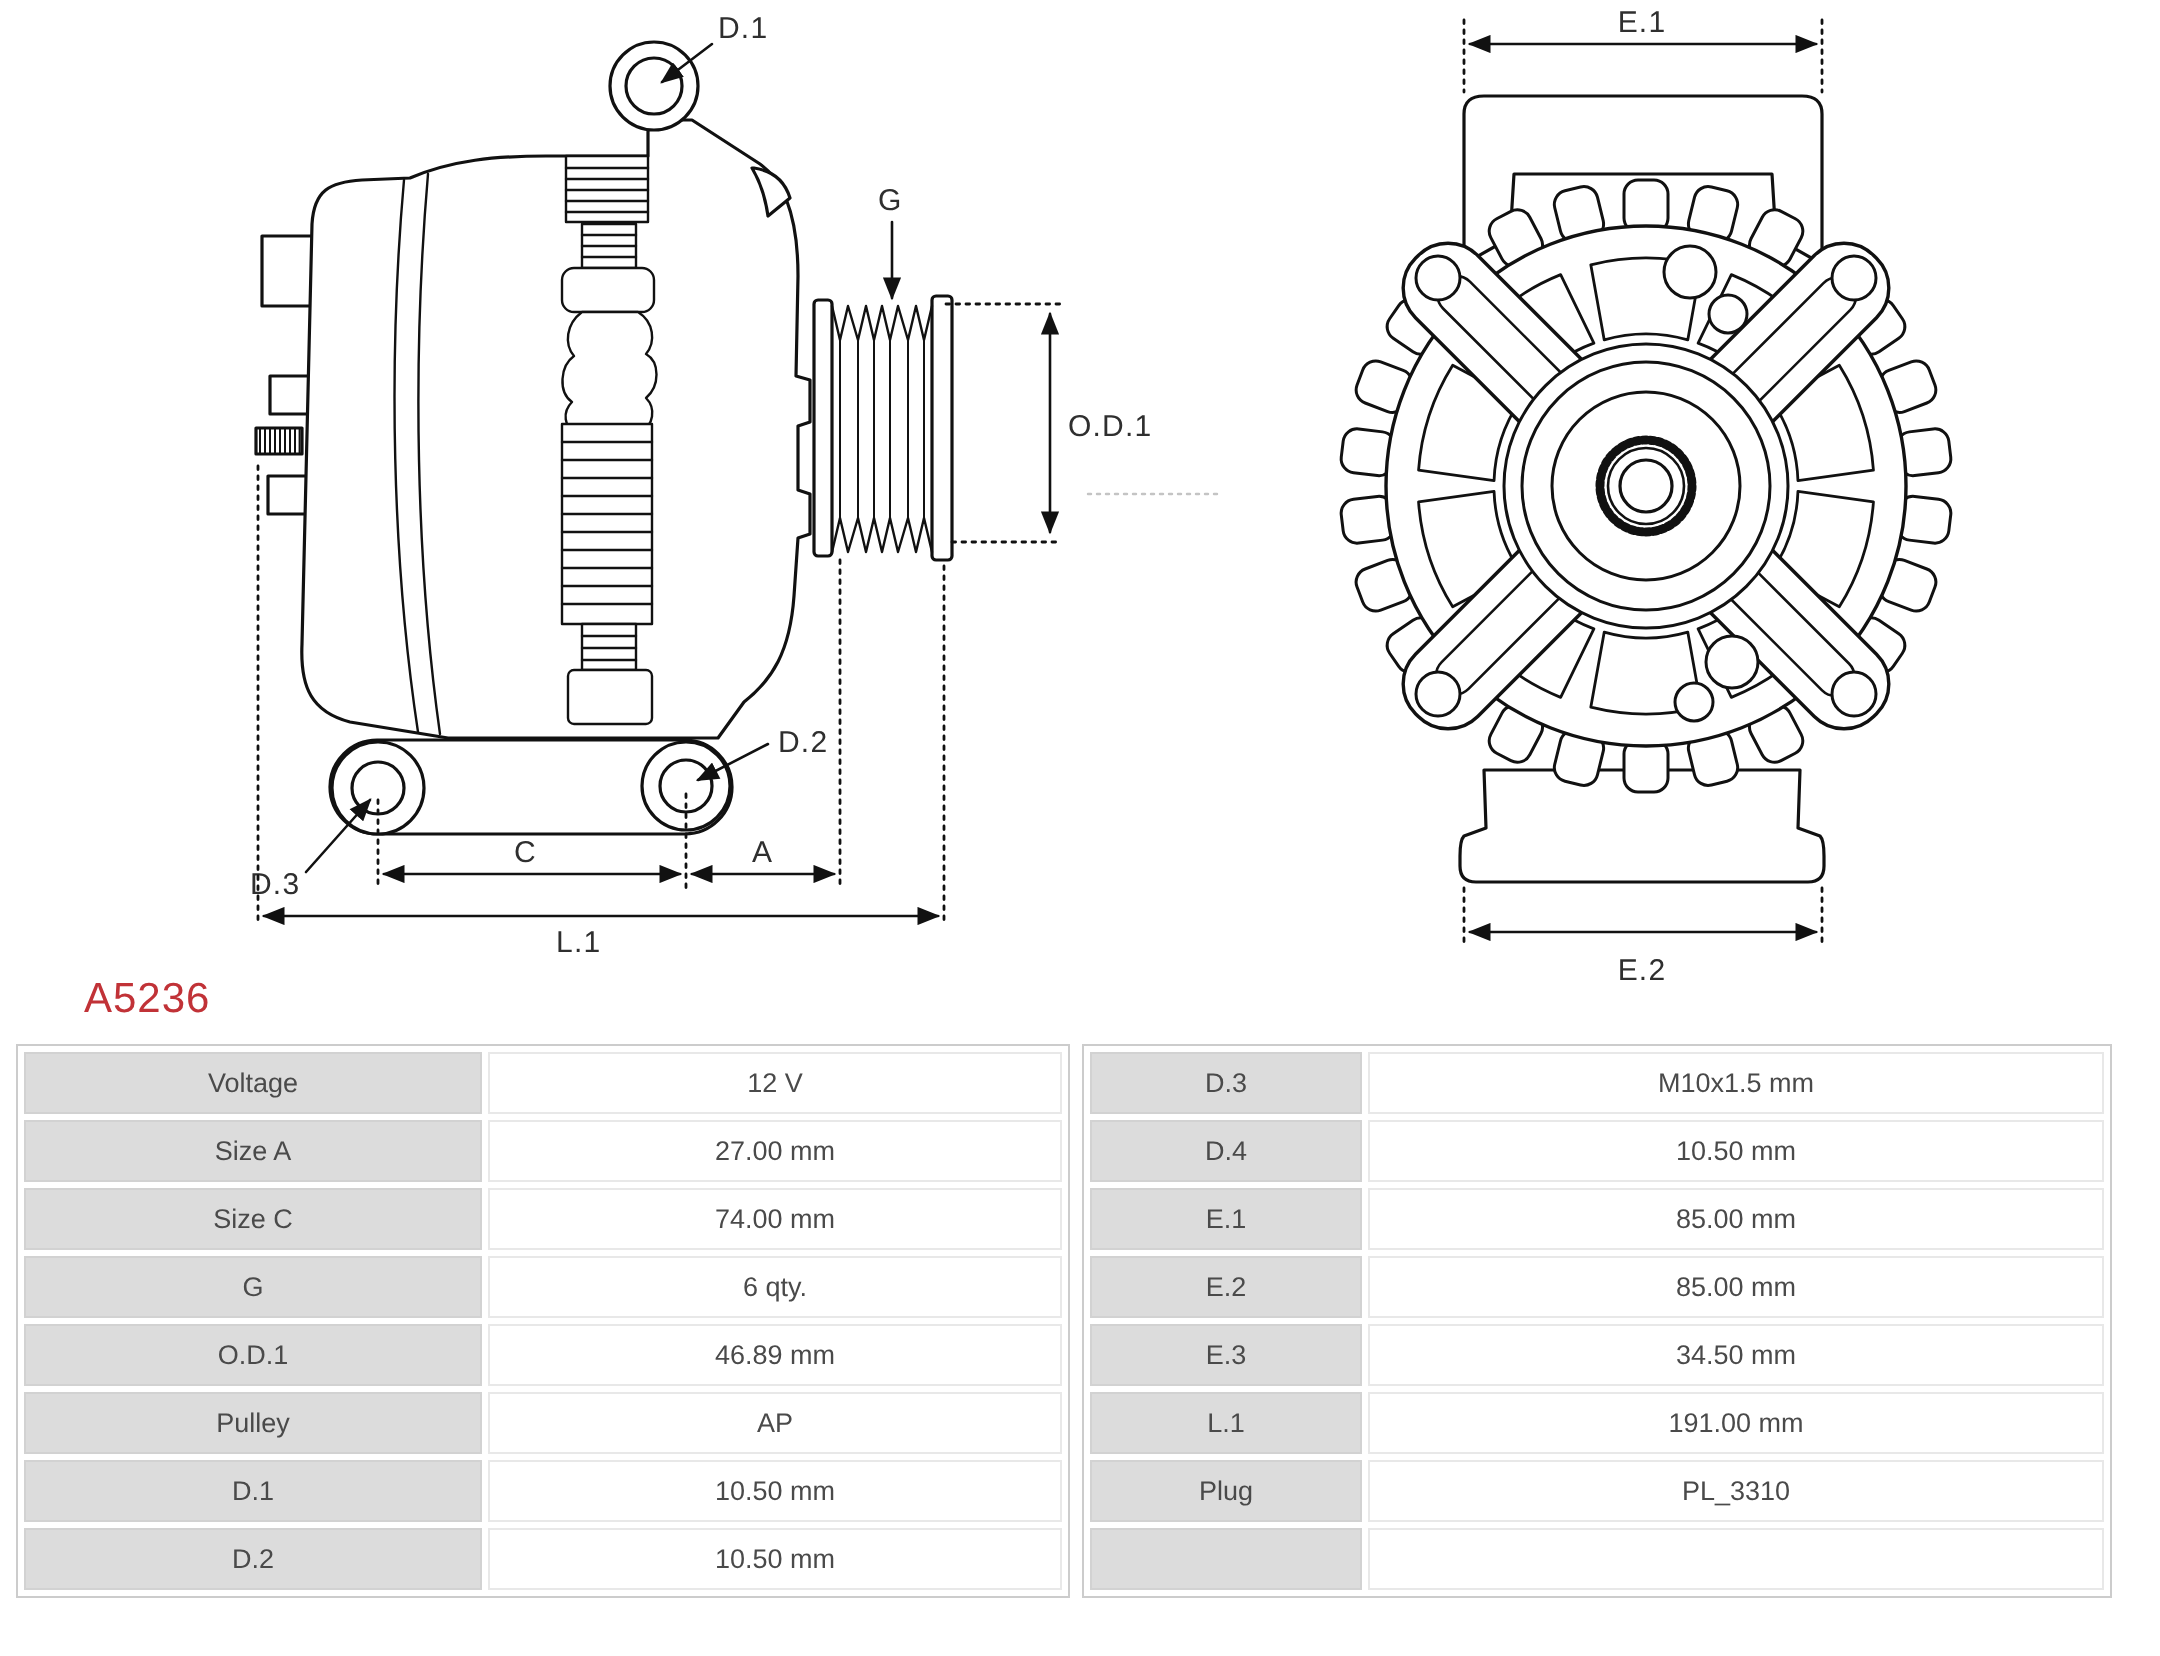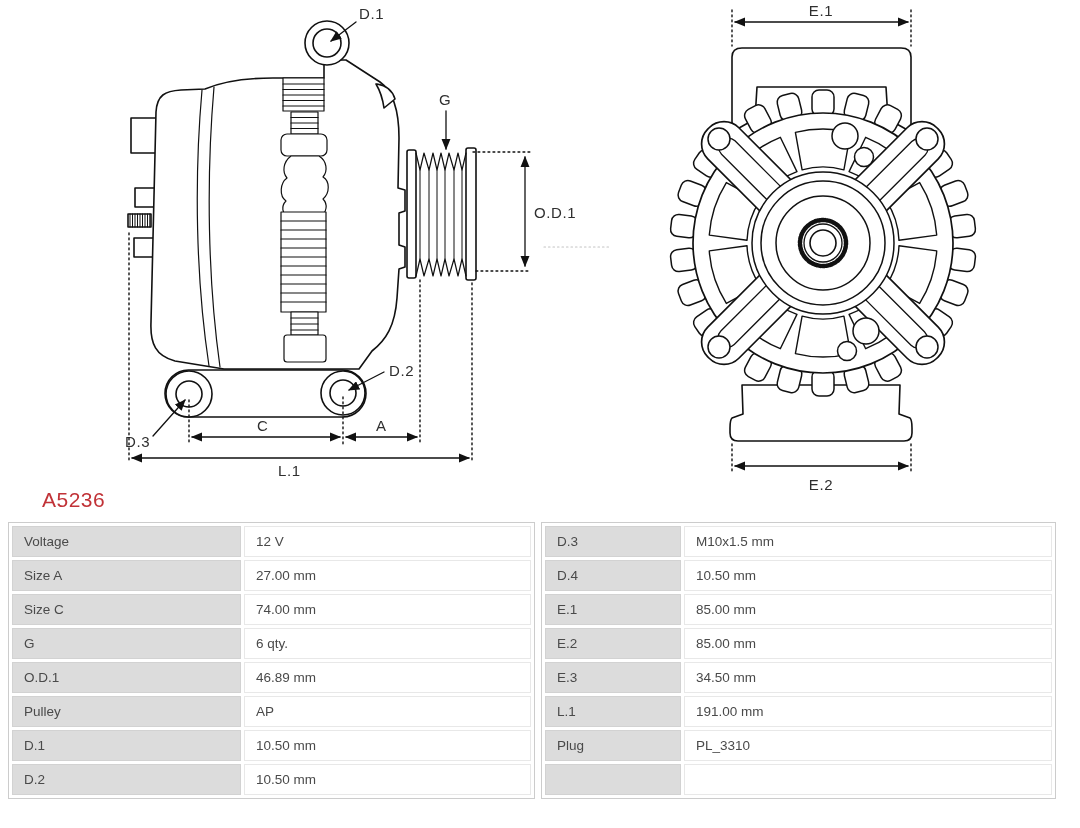--- a/index.html
+++ b/index.html
@@ -4,21 +4,21 @@
 <style>
   html,body{margin:0;padding:0;background:#ffffff;}
   .page{position:relative;width:1080px;height:828px;background:#fff;overflow:hidden;
         font-family:"Liberation Sans",sans-serif;padding-left:28px;}
   svg text{font-family:"Liberation Sans",sans-serif;font-size:15px;fill:#2f2f2f;letter-spacing:.6px;}
   .part-number{position:absolute;left:10px;top:488px;font-size:21px;color:#c13237;letter-spacing:.5px;margin-left:32px;}
   .tables{position:absolute;left:8px;top:522px;display:flex;gap:6px;}
   table.spec{border-collapse:separate;border-spacing:3px;border:1px solid #cccccc;background:#ffffff;}
   table.spec th{background:#dcdcdc;border:1px solid #d2d2d2;font-weight:normal;}
   table.spec td{background:#ffffff;border:1px solid #e8e8e8;}
-  table.spec th,table.spec td{height:23px;padding:3px 11px;text-align:left;vertical-align:middle;
+  table.spec th,table.spec td{height:23px;padding:3px 11px;text-align:center;vertical-align:middle;
         font-size:13.5px;color:#4a4a4a;box-sizing:content-box;white-space:nowrap;}
   .tbl-left{width:527px;} .tbl-left th{width:205px;}
   .tbl-right{width:515px;} .tbl-right th{width:112px;}
 </style>
 </head>
 <body>
 
 <div class="page">
 
   <svg width="1080" height="495" viewBox="0 0 1080 495" fill="none" stroke="#111" stroke-width="1.6" stroke-linejoin="round" stroke-linecap="round">

